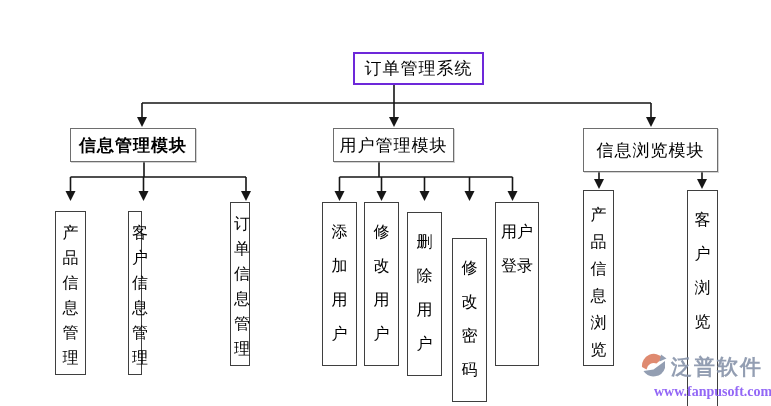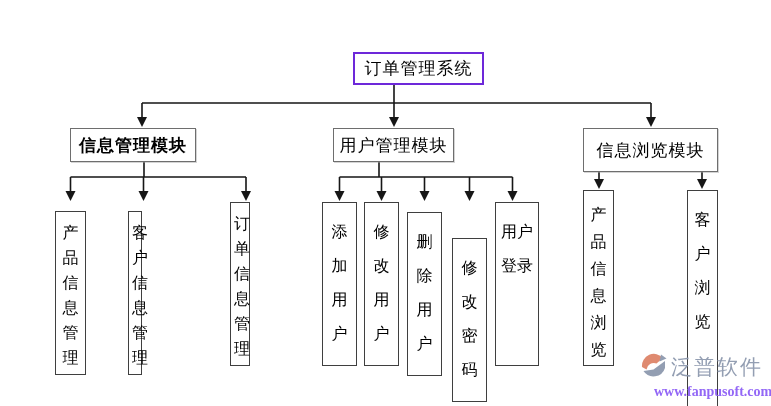--- a/index.html
+++ b/index.html
@@ -17,21 +17,21 @@
   .vbox{
     border:1px solid #3f3f3f;font-size:16px;line-height:25px;
     padding:8px 3px 0 3px;word-break:break-all;letter-spacing:0;
   }
   .lh34{line-height:34px;padding-top:12px;}
   .lh27{line-height:27px;padding-top:10px;}
   svg.conn{position:absolute;left:0;top:0;pointer-events:none;}
   .wm{position:absolute;left:640px;top:352px;width:131px;opacity:.93;}
   .wm-row{display:flex;align-items:flex-start;}
   .wm-brand{
-    font-size:21px;font-weight:normal;color:#8b97ad;letter-spacing:2px;
+    font-size:21px;font-weight:bold;color:#8b97ad;letter-spacing:2px;
     line-height:29px;white-space:nowrap;font-family:"Liberation Sans",sans-serif;
   }
   .wm-url{
     font-size:14px;font-weight:bold;color:#8b5cf6;line-height:15px;
     margin:-1px 0 0 14px;white-space:nowrap;
   }
 </style>
 </head>
 <body>
 

